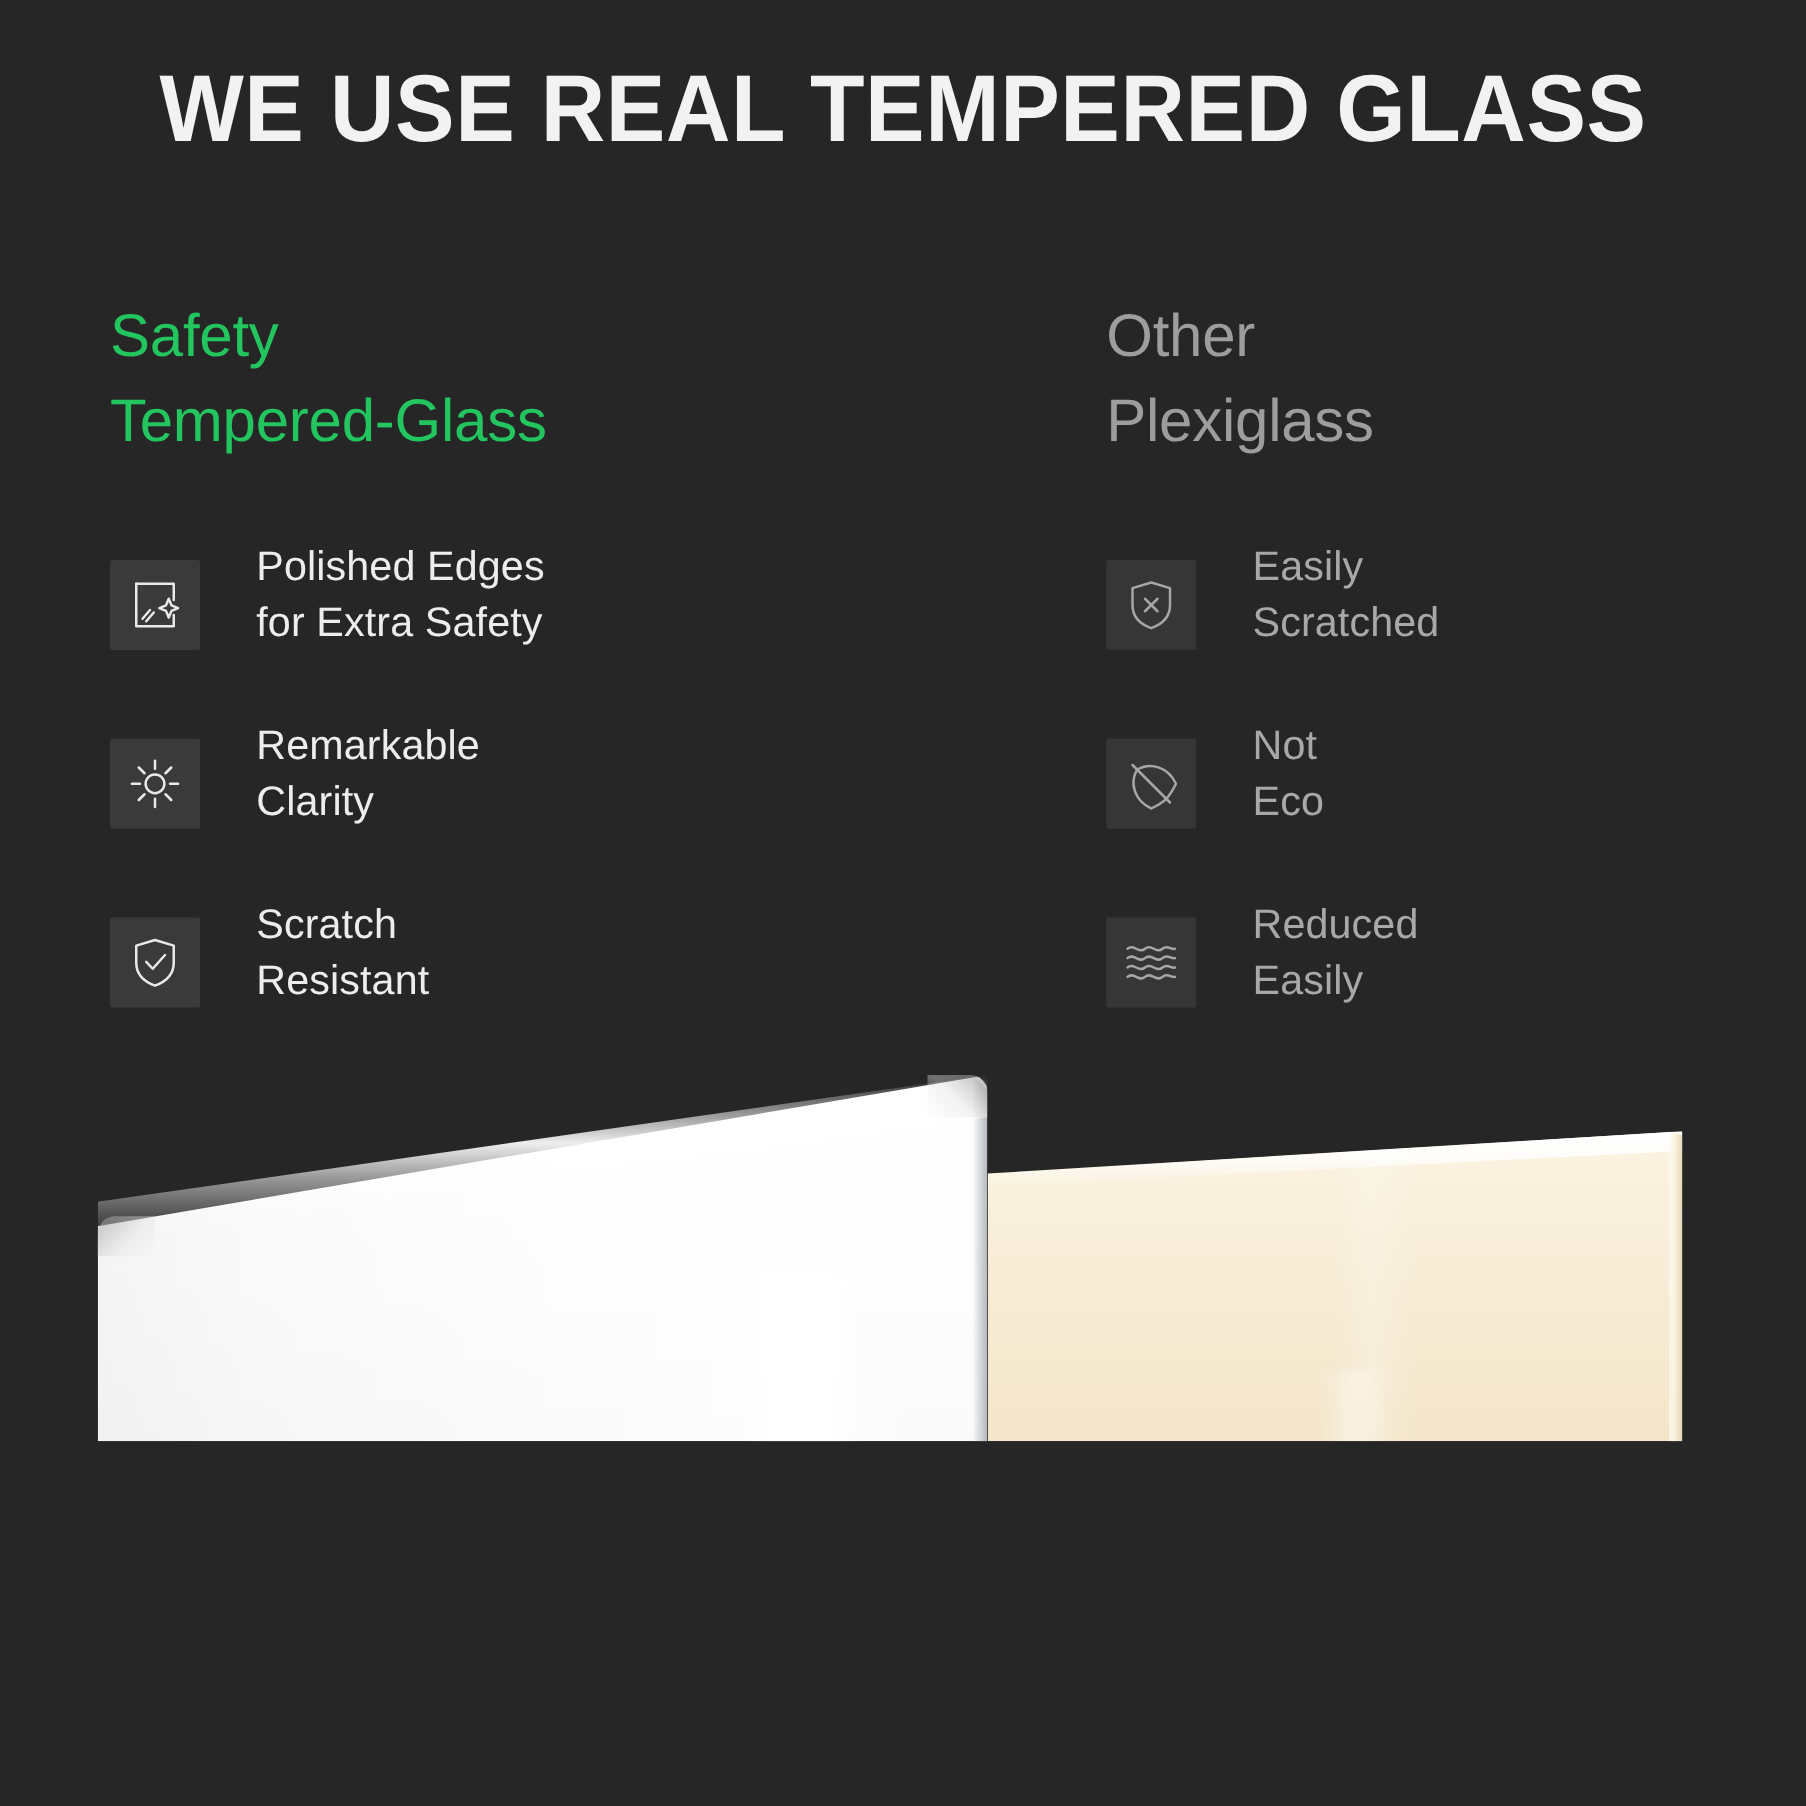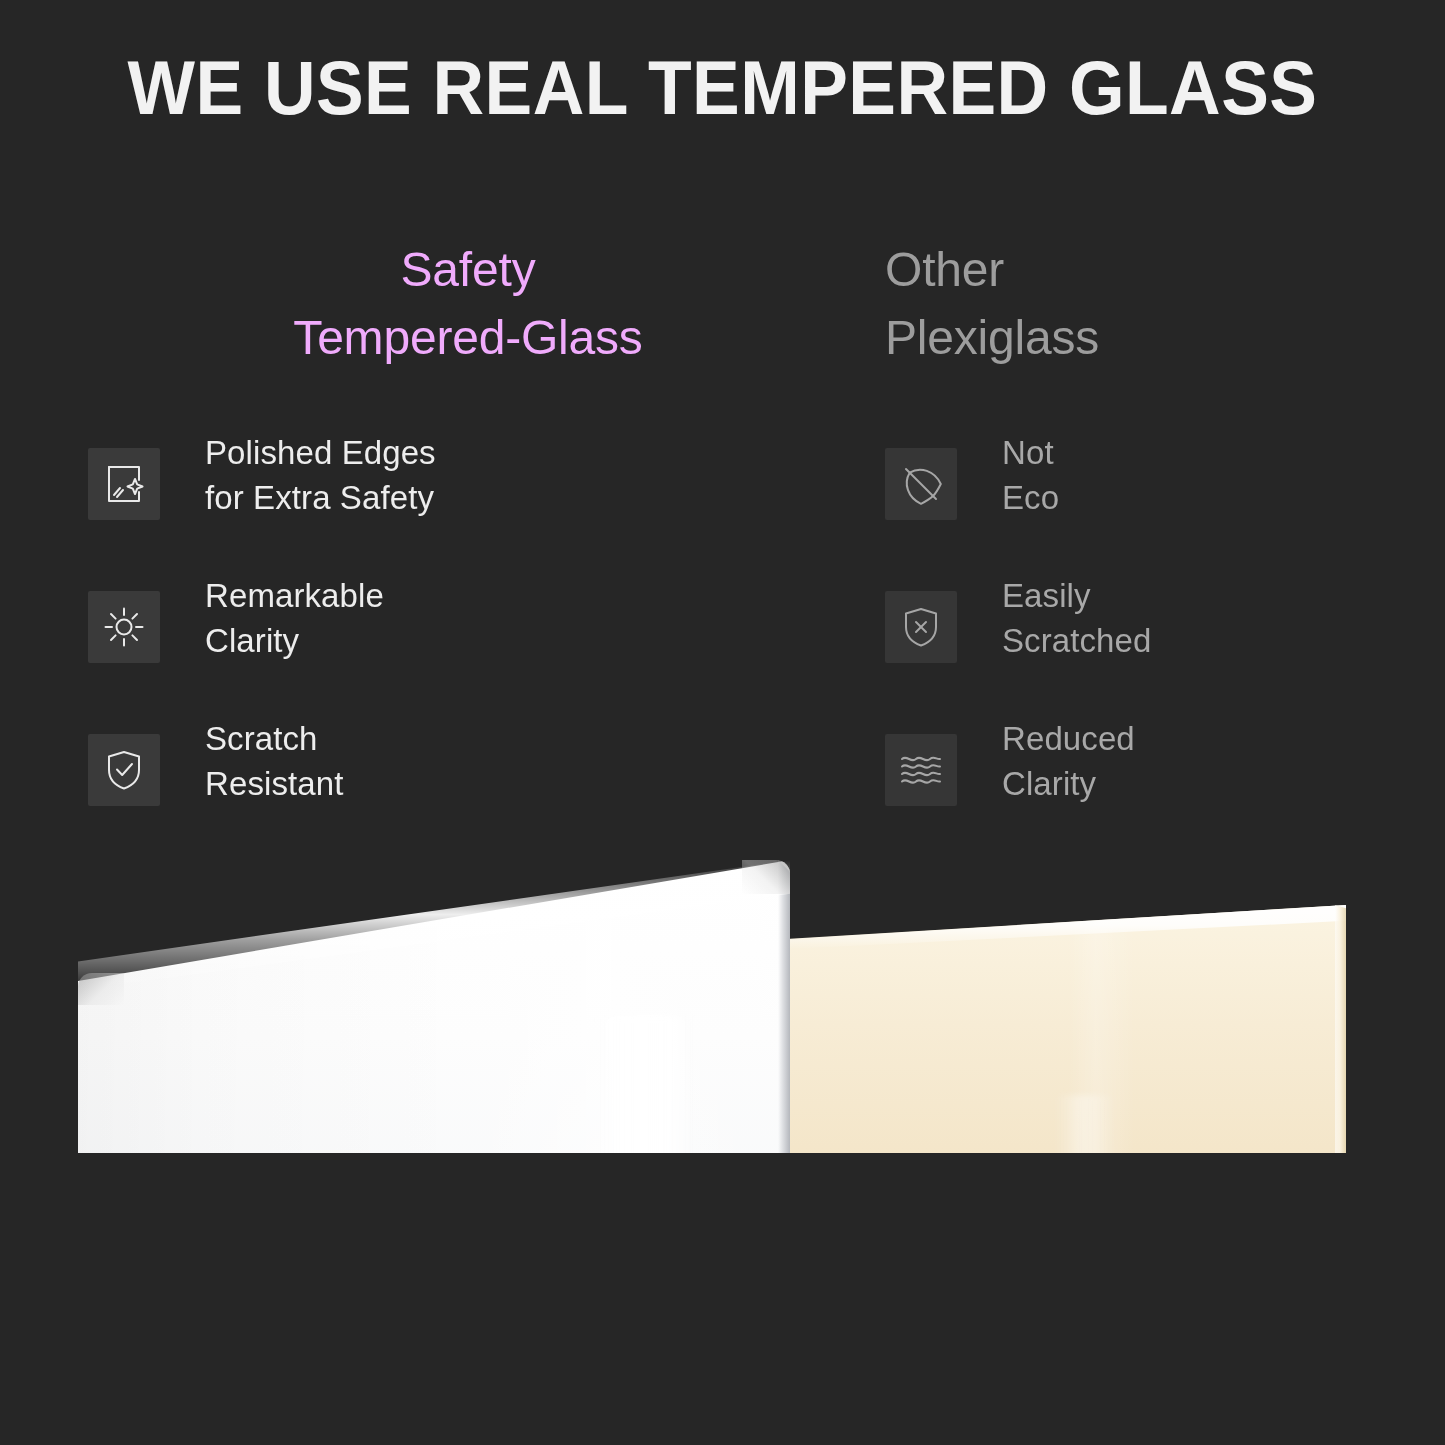--- a/index.html
+++ b/index.html
@@ -41,21 +41,21 @@
   #col-left  { left: 88px;  width: 760px; }
   #col-right { left: 885px; width: 540px; }
 
   .col-heading {
     font-size: 48px;
     line-height: 68px;
     font-weight: 300;
     letter-spacing: -0.2px;
     white-space: pre-line;
   }
-  #col-left  .col-heading { color: #f0abfc; text-align: center; }
+  #col-left  .col-heading { color: #22c55e; }
   #col-right .col-heading { color: #9d9d9d; }
 
   .features {
     margin-top: 76px;
   }
   .feature-row {
     position: relative;
     height: 72px;
     margin-bottom: 71px;
     display: flex;
@@ -306,51 +306,51 @@
 
   <div class="column" id="col-right">
     <div class="col-heading">Other
 Plexiglass</div>
 
     <div class="features">
 
       <div class="feature-row">
         <div class="icon-tile">
           <svg width="44" height="44" viewBox="0 0 44 44" fill="none" stroke="#a6a6a6" stroke-width="2" stroke-linecap="round" stroke-linejoin="round">
-            <path d="M8 36 C3 22 10 9 22 6 C34 9 41 22 36 36 C24 40 20 40 8 36 Z" transform="rotate(-45 22 22)"></path>
-            <path d="M7 7 L37 37"></path>
-          </svg>
-        </div>
-        <div class="feature-label">Not
-Eco</div>
-      </div>
-
-      <div class="feature-row">
-        <div class="icon-tile">
-          <svg width="44" height="44" viewBox="0 0 44 44" fill="none" stroke="#a6a6a6" stroke-width="2" stroke-linecap="round" stroke-linejoin="round">
             <path d="M22 4 L37 8.5 V22 C37 31.5 30.4 37.5 22 40.5 C13.6 37.5 7 31.5 7 22 V8.5 Z"></path>
             <path d="M17 17 L27 27"></path>
             <path d="M27 17 L17 27"></path>
           </svg>
         </div>
         <div class="feature-label">Easily
 Scratched</div>
+      </div>
+
+      <div class="feature-row">
+        <div class="icon-tile">
+          <svg width="44" height="44" viewBox="0 0 44 44" fill="none" stroke="#a6a6a6" stroke-width="2" stroke-linecap="round" stroke-linejoin="round">
+            <path d="M8 36 C3 22 10 9 22 6 C34 9 41 22 36 36 C24 40 20 40 8 36 Z" transform="rotate(-45 22 22)"></path>
+            <path d="M7 7 L37 37"></path>
+          </svg>
+        </div>
+        <div class="feature-label">Not
+Eco</div>
       </div>
 
       <div class="feature-row">
         <div class="icon-tile">
           <svg width="46" height="44" viewBox="0 0 46 44" fill="none" stroke="#a6a6a6" stroke-width="2" stroke-linecap="round">
             <path d="M4 11 C9 6.5 13 15.5 18 11 C23 6.5 27 15.5 32 11 C36 7.5 39 12 42 11"></path>
             <path d="M4 18.5 C9 14 13 23 18 18.5 C23 14 27 23 32 18.5 C36 15 39 19.5 42 18.5"></path>
             <path d="M4 26 C9 21.5 13 30.5 18 26 C23 21.5 27 30.5 32 26 C36 22.5 39 27 42 26"></path>
             <path d="M4 33.5 C9 29 13 38 18 33.5 C23 29 27 38 32 33.5 C36 30 39 34.5 42 33.5"></path>
           </svg>
         </div>
         <div class="feature-label">Reduced
-Clarity</div>
+Easily</div>
       </div>
 
     </div>
   </div>
 
   <div id="panels">
 
     <div id="panel-plexi">
       <div class="face"></div>
       <div class="inner-reflection"></div>

